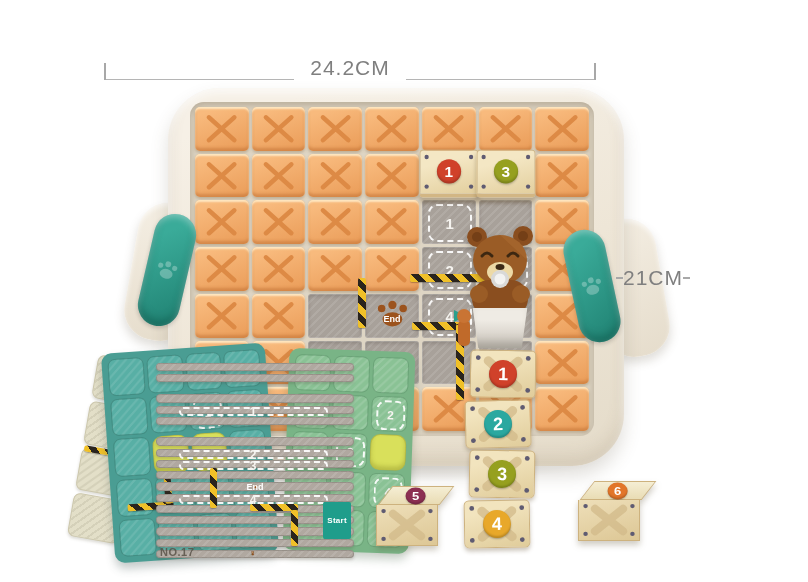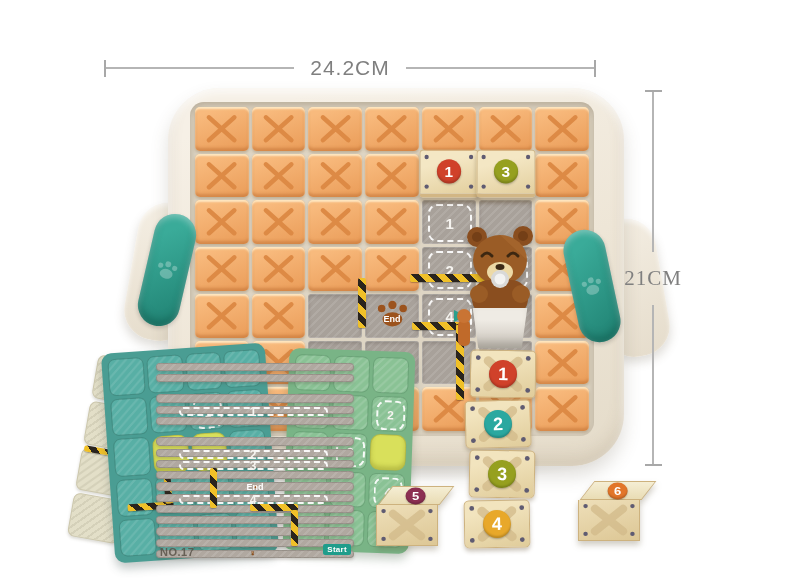--- a/index.html
+++ b/index.html
@@ -3,25 +3,25 @@
 <meta charset="utf-8">
 <style>
   html,body{margin:0;padding:0;background:#fff;}
   .stage{position:relative;width:808px;height:582px;background:#ffffff;overflow:hidden;
          font-family:"Liberation Sans",sans-serif;}
 
   
   .dim{position:absolute;color:#7f7f7f;font-size:21px;letter-spacing:1px;z-index:40;}
   .dim .tick{background:#a8a8a8;}
   .dim .line{background:#b5b5b5;}
-  .dim-top{left:104px;top:56px;width:492px;height:24px;display:flex;align-items:center;}
+  .dim-top{left:104px;top:56px;width:492px;height:24px;display:flex;align-items:flex-end;}
   .dim-top .tick{width:2px;height:17px;}
   .dim-top .line{flex:1;height:1.5px;}
   .dim-top .dim-label{margin:0 16px;}
-  .dim-right{left:616px;top:90px;width:74px;height:376px;display:flex;flex-direction:column;align-items:center;font-family:Liberation Serif, serif;}
+  .dim-right{left:616px;top:90px;width:74px;height:376px;display:flex;flex-direction:row;align-items:center;}
   .dim-right .tick{width:17px;height:2px;}
   .dim-right .line{flex:1;width:1.5px;}
   .dim-right .dim-label{margin:14px 0;}
 
   
   .tray-shadow{position:absolute;left:205px;top:438px;width:400px;height:44px;z-index:0;
     background:radial-gradient(ellipse at center,rgba(100,85,60,.20),transparent 70%);}
   .wing{position:absolute;z-index:1;background:linear-gradient(160deg,#f5efe4,#e5dccb);
     border-radius:30px;box-shadow:0 6px 10px rgba(90,75,55,.18), inset 0 3px 5px rgba(255,255,255,.7);}
   .wing.left{left:131px;top:203px;width:66px;height:138px;transform:rotate(10deg);}
@@ -61,22 +61,22 @@
     display:flex;align-items:center;justify-content:center;
     box-shadow:0 4px 4px rgba(110,85,50,.35);}
   .numcircle{border-radius:50%;color:#fff;font-weight:bold;z-index:2;
     display:flex;align-items:center;justify-content:center;
     box-shadow:0 1px 2px rgba(0,0,0,.28), inset 0 -2px 2px rgba(0,0,0,.18);}
   .nails,.wm{position:absolute;left:0;top:0;width:100%;height:100%;}
   .endcell svg.pawend{position:absolute;left:12%;top:6%;width:76%;height:82%;fill:#9c531d;}
   .endlabel{position:absolute;left:50%;top:58%;transform:translate(-50%,-50%);
     color:#fff;font-weight:bold;font-size:9px;}
   .startcell svg{position:absolute;left:16%;top:4%;width:66%;height:74%;}
-  .startlabel{position:absolute;right:2px;bottom:2px;background:#1f9d8b;color:#fff;
-    font-weight:bold;font-size:8px;padding:1px 4px;border-radius:2px;letter-spacing:.3px;}
+  .startlabel{position:absolute;right:2px;bottom:18px;background:#1f9d8b;color:#fff;
+    font-weight:bold;font-size:8px;padding:14px 4px;border-radius:2px;letter-spacing:.3px;}
   .hz{position:absolute;z-index:5;border-radius:2px;box-shadow:0 1px 1px rgba(0,0,0,.25);
     background:repeating-linear-gradient(45deg,#f0c028 0 6px,#2a241d 6px 12px);}
   .mini-start{position:absolute;left:452px;top:300px;width:22px;height:52px;z-index:4;}
 
   
   .card{position:absolute;border-radius:10px;padding:6px;display:grid;gap:3px;}
   .card .cell.tile{border-radius:7px;}
   .card .dashbox{font-size:12px;border-width:2px;}
   .card.khaki{left:76px;top:356px;width:106px;height:184px;transform:rotate(10deg);
     grid-template-columns:repeat(2,1fr);z-index:18;background:transparent;}

